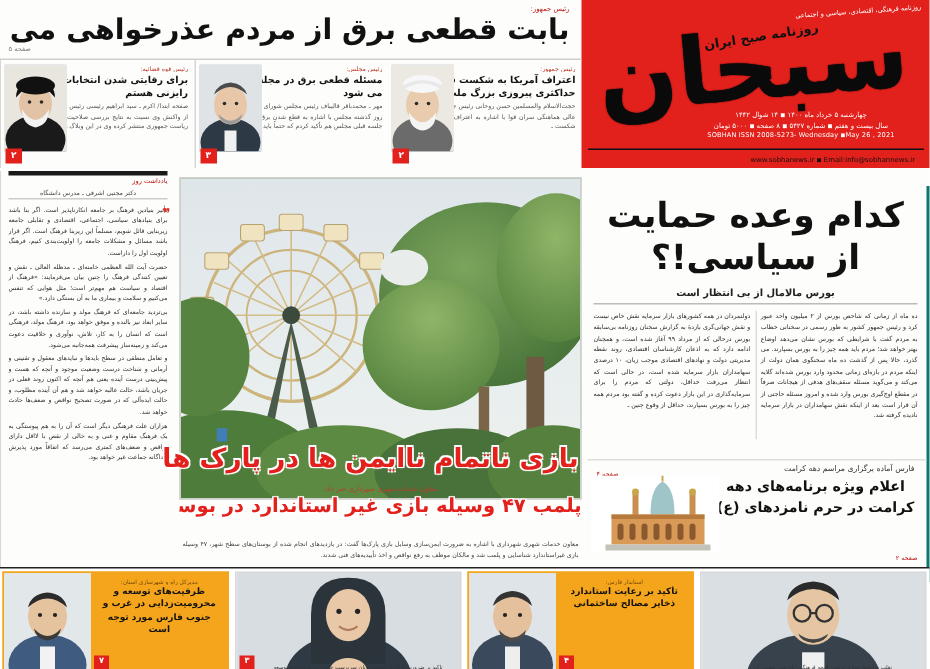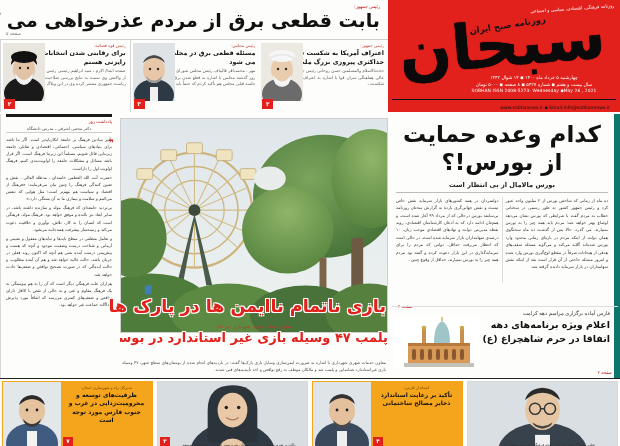--- a/index.html
+++ b/index.html
@@ -283,24 +283,24 @@
     color: #444;
     text-align: justify;
     line-height: 1.6;
     padding: 0 4px;
     overflow: hidden;
   }
 
   
   .right-col {
     position: absolute;
-    top: 114px; right: 0;
+    top: 124px; right: 0;
     width: 230px; height: 264px;
     padding: 2px 6px 0 6px;
-    border-right: 6px solid #0f766e;
+    border-right: 2px solid #0f766e;
   }
   .rc-title {
     font-size: 23px;
     font-weight: bold;
     color: #111;
     text-align: center;
     line-height: 1.22;
     letter-spacing: -.6px;
     margin-top: 4px;
   }
@@ -344,21 +344,21 @@
     font-size: 5.2px;
     color: #333;
     text-align: right;
     padding-right: 8px;
     margin-bottom: 2px;
   }
   .shrine-title {
     font-size: 9.5px;
     font-weight: bold;
     color: #111;
-    text-align: right;
+    text-align: center;
     padding-right: 8px;
     line-height: 1.45;
     width: 140px;
   }
   .shrine-img {
     position: absolute;
     left: 2px; top: 10px;
     width: 86px; height: 52px;
   }
   .shrine-pageref {
@@ -616,35 +616,35 @@
       <div class="yb-kicker">معاون خدمات شهری شهرداری خبر داد:</div>
       <div class="yb-title">پلمب ۴۷ وسیله بازی غیر استاندارد در بوستان ها</div>
     </div>
   </div>
 
   <div class="center-lower">معاون خدمات شهری شهرداری با اشاره به ضرورت ایمن‌سازی وسایل بازی پارک‌ها گفت: در بازدیدهای انجام شده از بوستان‌های سطح شهر، ۴۷ وسیله بازی غیراستاندارد شناسایی و پلمب شد و مالکان موظف به رفع نواقص و اخذ تأییدیه‌های فنی شدند.</div>
 
   <div class="right-col">
     <div class="rc-title">
       <div>کدام وعده حمایت</div>
-      <div>از بورس!؟</div>
+      <div>از سیاسی!؟</div>
     </div>
     <div class="rc-sub">بورس مالامال از بی انتظار است</div>
     <div class="rc-body">
       <div>ده ماه از زمانی که شاخص بورس از ۲ میلیون واحد عبور کرد و رئیس جمهور کشور به طور رسمی در سخنانی خطاب به مردم گفت با شرایطی که بورس نشان می‌دهد اوضاع بهتر خواهد شد؛ مردم باید همه چیز را به بورس بسپارند. می گذرد، حالا پس از گذشت ده ماه سخنگوی همان دولت از اینکه مردم در بازه‌ای زمانی محدود وارد بورس شده‌اند گلایه می‌کند و می‌گوید مسئله سقف‌های هدفی از هیجانات صرفاً در مقطع اوج‌گیری بورس وارد شده و امروز مسئله حاجتی از آن قرار است بعد از اینکه نقش سهامداران در بازار سرمایه نادیده گرفته شد.</div>
       <div>دولتمردان در همه کشورهای بازار سرمایه نقش خاص نیست و نقش جهانی‌گری بازدهٔ به گزارش سخنان روزنامه بی‌سابقه بورس درحالی که از مرداد ۹۹ آغاز شده است، و همچنان ادامه دارد که به اذعان کارشناسان اقتصادی، روند نقطه مدیریتی دولت و نهادهای اقتصادی موجب زیان، ۱۰ درصدی سهامداران بازار سرمایه شده است، در حالی است که انتظار می‌رفت حداقل، دولتی که مردم را برای سرمایه‌گذاری در این بازار دعوت کرده و گفته بود مردم همه چیز را به بورس بسپارند، حداقل از وقوع چنین ـ</div>
     </div>
     <div class="rc-pageref">صفحه ۴</div>
   </div>
 
   <div class="shrine">
     <div class="shrine-kicker">فارس آماده برگزاری مراسم دهه کرامت</div>
     <div class="shrine-title">
       <div>اعلام ویژه برنامه‌های دهه</div>
-      <div>اتفاقا در حرم شاهچراغ (ع)</div>
+      <div>کرامت در حرم نامزدهای (ع)</div>
     </div>
     <div class="shrine-img">
       <svg viewBox="0 0 86 52" width="86" height="52">
         <rect width="86" height="52" fill="#ffffff"></rect>
 
         <path d="M40 26 Q40 8 48 4 Q56 8 56 26 Z" fill="#9fc5c9"></path>
         <path d="M48 4 L48 0" stroke="#caa64a" stroke-width="1.3"></path>
 
         <rect x="28" y="12" width="4" height="26" fill="#c98f4e"></rect>
         <circle cx="30" cy="11" r="2.3" fill="#caa64a"></circle>

